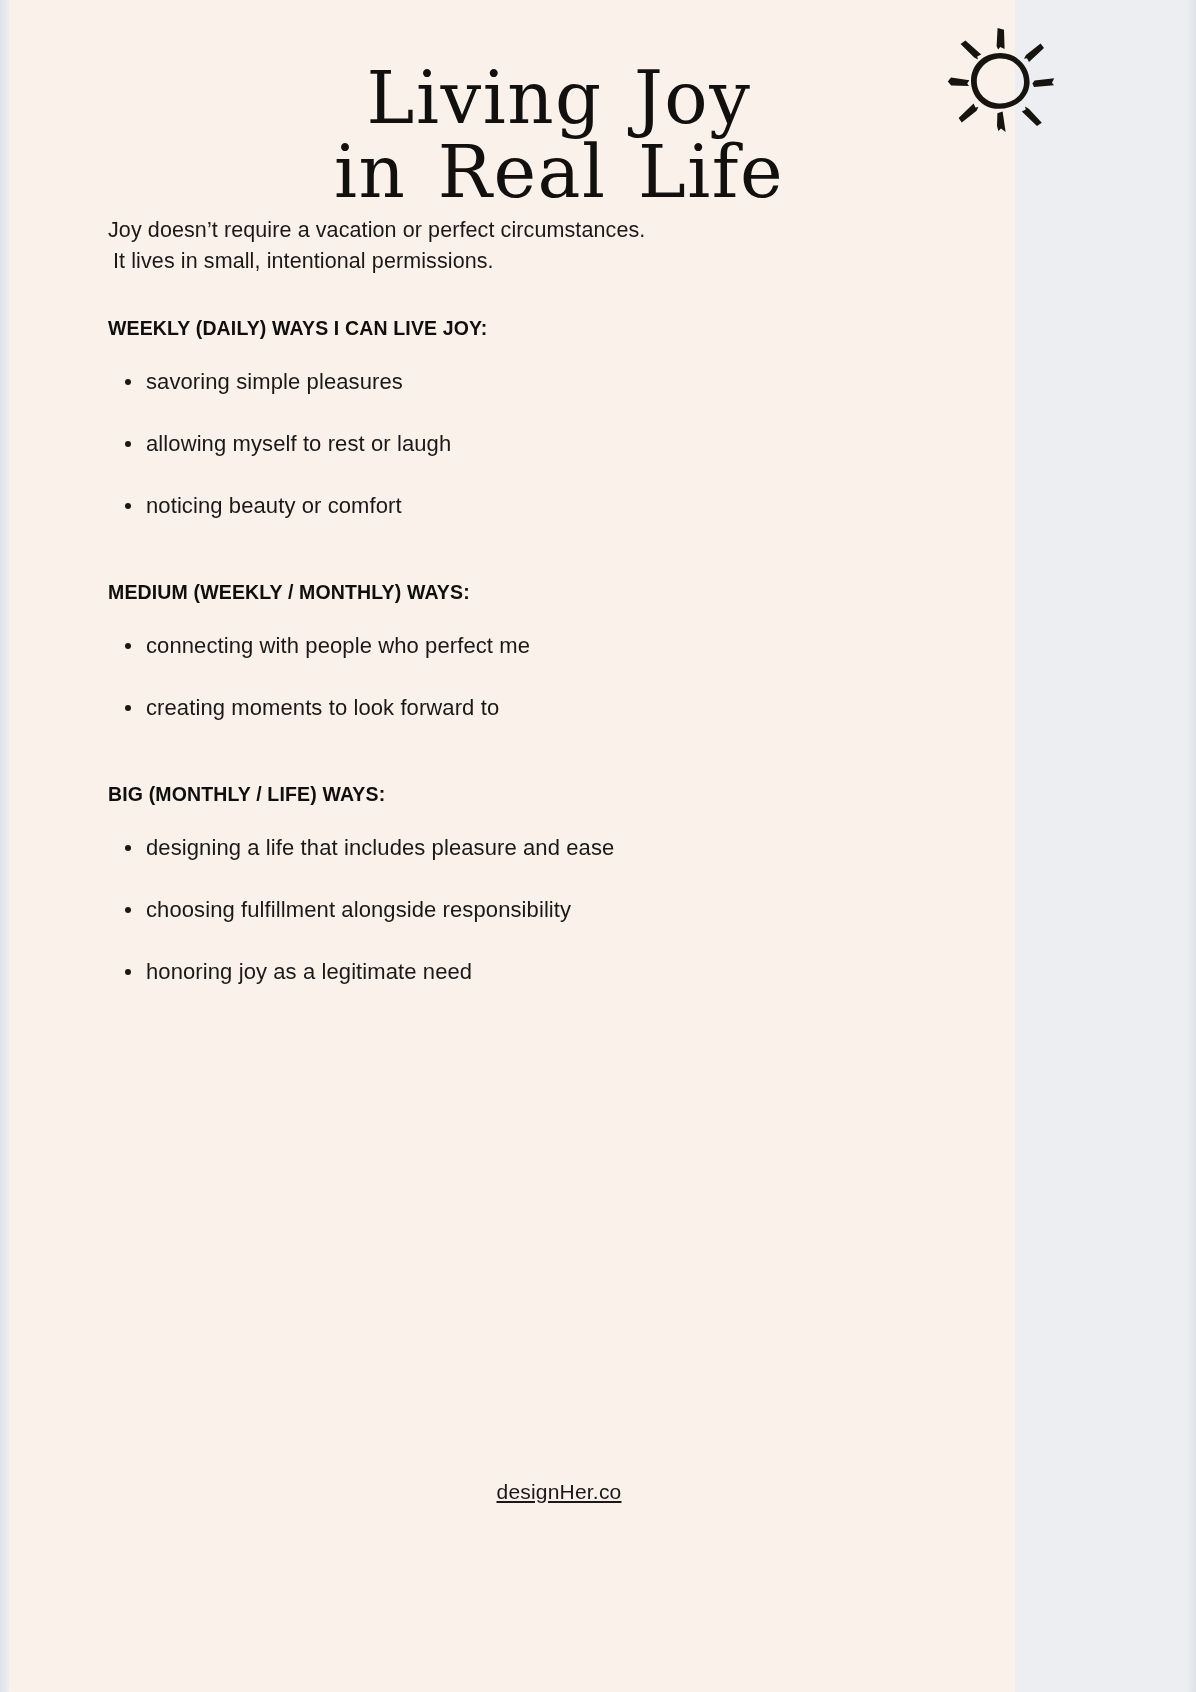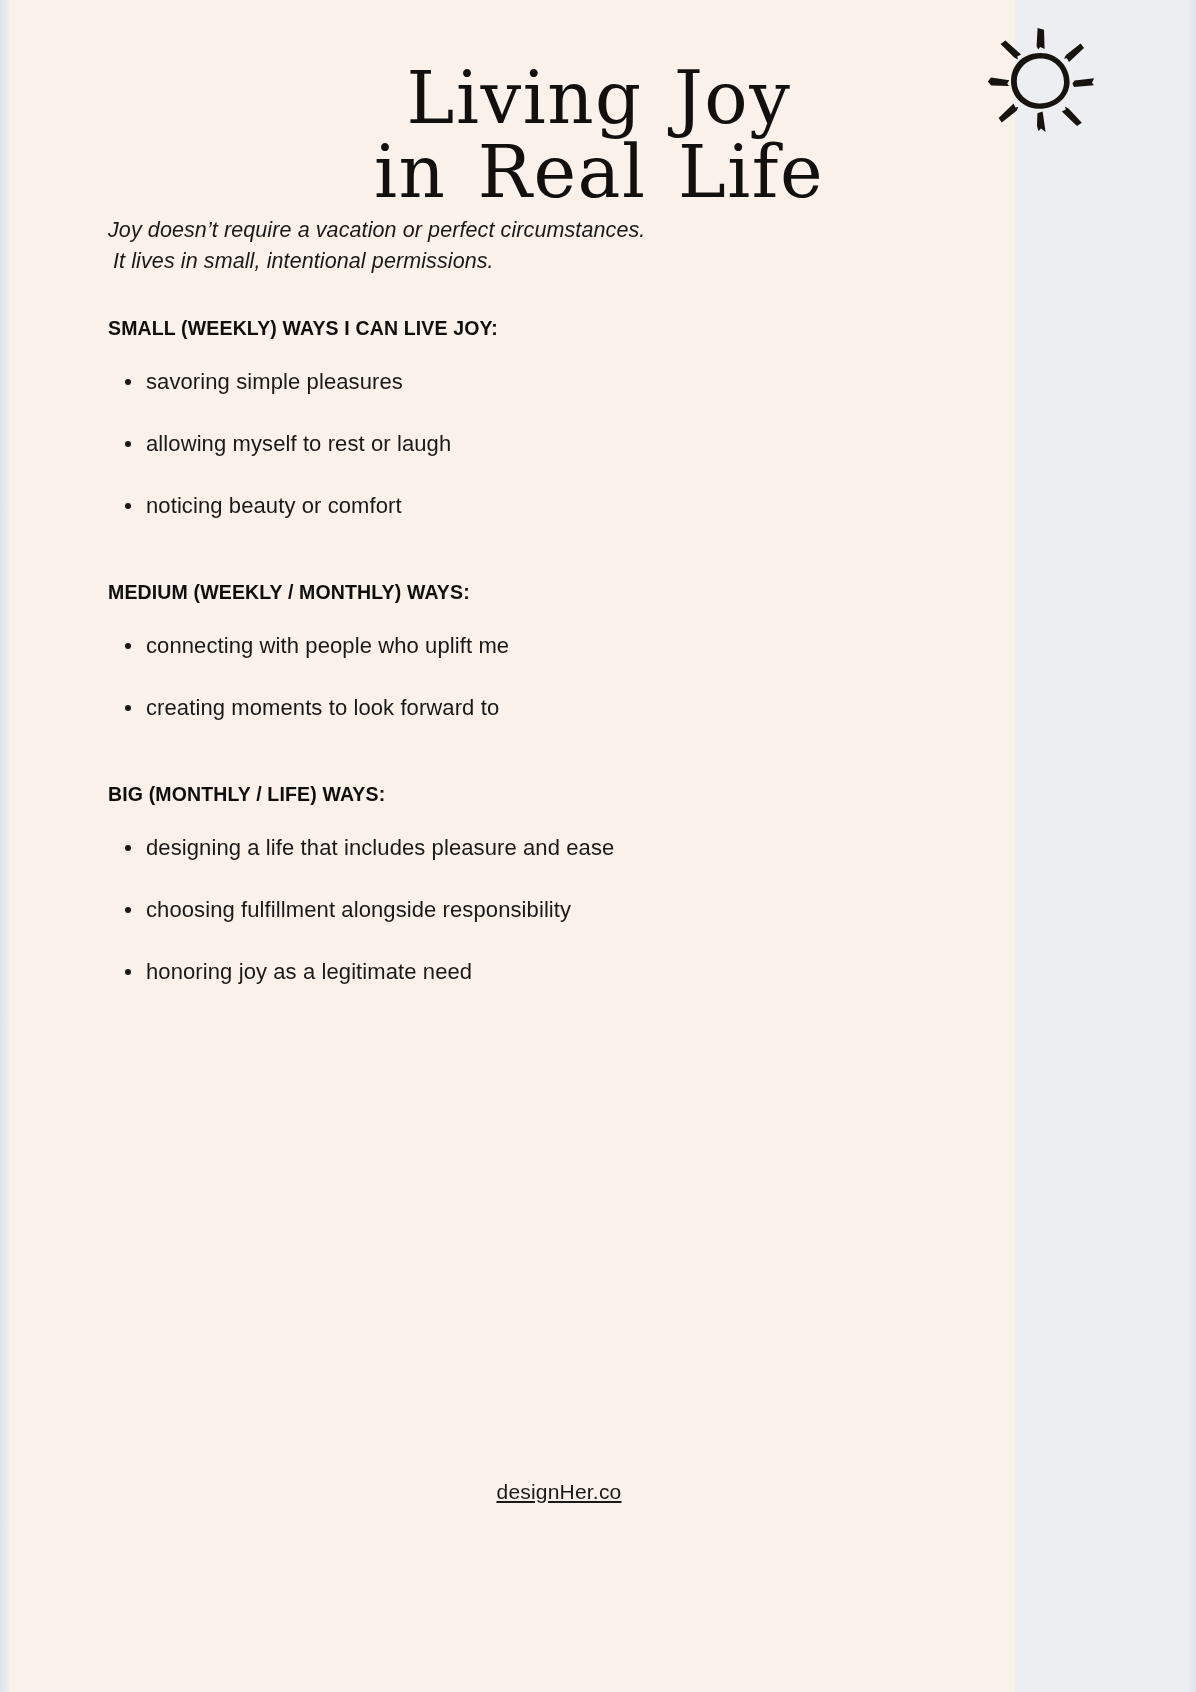--- a/index.html
+++ b/index.html
@@ -24,21 +24,20 @@
     box-sizing: border-box;
   }
   .sheet {
     position: absolute;
     left: 9px;
     top: 0;
     width: 1006px;
     height: 1692px;
     background: #f9f1ea;
     box-sizing: border-box;
-    padding-left: 40px;
   }
   .edge {
     position: absolute;
     top: 0;
     width: 9px;
     height: 1692px;
     background: linear-gradient(to right, #dfe3e9, #edeef0);
   }
   .edge.left  { left: 0; }
   .edge.right { right: 0; background: linear-gradient(to left, #dfe3e9, #edeef0); }
@@ -79,21 +78,20 @@
     top: 215px;
     width: 980px;
   }
 
   .intro {
     font-size: 21.5px;
     line-height: 31px;
     color: #1b1917;
     margin: 0 0 40px 0;
     letter-spacing: 0.1px;
-    font-style: italic;
   }
   .intro .l2 { display: block; padding-left: 5px; }
 
   .section { margin-bottom: 0; }
 
   .section-heading {
     font-size: 19.5px;
     font-weight: 700;
     letter-spacing: 0.15px;
     color: #100f0d;
@@ -194,21 +192,21 @@
     </div>
 
     <div class="content">
 
       <p class="intro">
         <span>Joy doesn’t require a vacation or perfect circumstances.</span>
         <span class="l2">It lives in small, intentional permissions.</span>
       </p>
 
       <div class="section">
-        <h2 class="section-heading">SMALL (WEEKLY) WAYS I CAN LIVE JOY:</h2>
+        <h2 class="section-heading">WEEKLY (DAILY) WAYS I CAN LIVE JOY:</h2>
         <ul class="bullets">
           <li>
             <span class="dot"></span>
             <span>savoring simple pleasures</span>
           </li>
           <li>
             <span class="dot"></span>
             <span>allowing myself to rest or laugh</span>
           </li>
           <li>
@@ -218,21 +216,21 @@
         </ul>
       </div>
 
       <div class="gap-after-list"></div>
 
       <div class="section">
         <h2 class="section-heading">MEDIUM (WEEKLY / MONTHLY) WAYS:</h2>
         <ul class="bullets">
           <li>
             <span class="dot"></span>
-            <span>connecting with people who uplift me</span>
+            <span>connecting with people who perfect me</span>
           </li>
           <li>
             <span class="dot"></span>
             <span>creating moments to look forward to</span>
           </li>
         </ul>
       </div>
 
       <div class="gap-after-list"></div>
 

